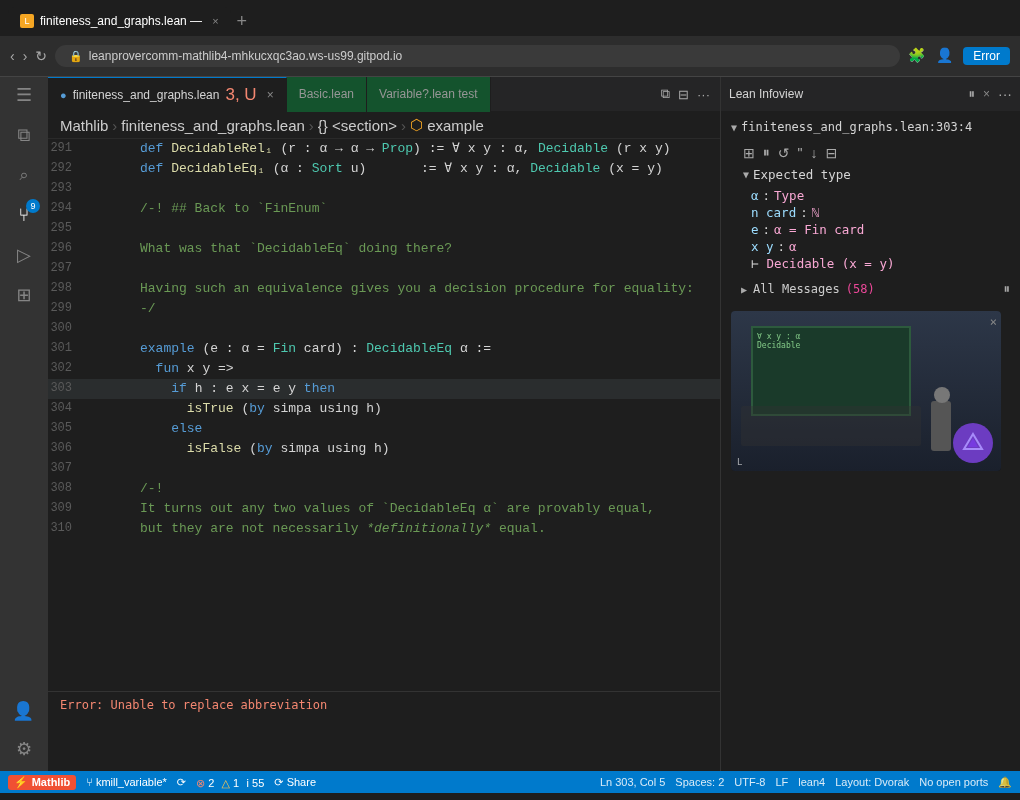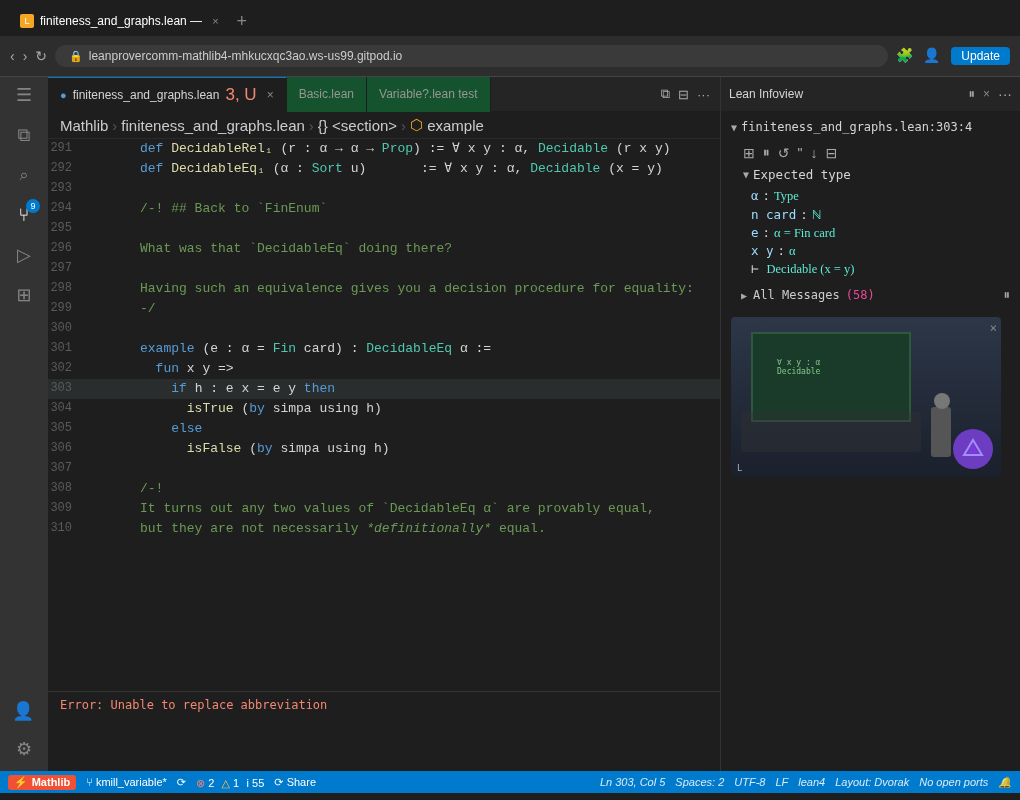--- a/index.html
+++ b/index.html
@@ -354,21 +354,21 @@
     .lean-type-items { padding-left: 8px; margin-bottom: 10px; }
     .lean-type-line {
       display: flex;
       align-items: baseline;
       gap: 4px;
       margin: 2px 0;
       font-size: 12.5px;
     }
     .lv { color: #9cdcfe; }
     .lk { color: #d4d4d4; }
-    .lt { color: #5eead4; font-family: Liberation Serif, serif; }
+    .lt { color: #f9a8d4; }
     .all-messages {
       display: flex;
       align-items: center;
       gap: 6px;
       color: #ccc;
       font-size: 12px;
       margin-top: 4px;
       cursor: pointer;
     }
     .msg-count { color: #ec4899; }
@@ -462,21 +462,21 @@
       height: 22px;
       background: #007acc;
       display: flex;
       align-items: center;
       padding: 0 8px;
       font-size: 11px;
       color: #fff;
       gap: 12px;
     }
     .status-left { display: flex; align-items: center; gap: 10px; }
-    .status-right { margin-left: auto; display: flex; gap: 10px; align-items: center; color: rgba(255,255,255,0.85); font-style: italic; }
+    .status-right { margin-left: auto; display: flex; gap: 10px; align-items: center; color: rgba(255,255,255,0.85); }
     .gitpod-btn {
       background: #f05033;
       color: #fff;
       border-radius: 3px;
       padding: 1px 6px;
       font-size: 11px;
       font-weight: bold;
       display: flex; align-items: center; gap: 4px;
     }
     .status-warn { color: #f8c555; }
@@ -503,21 +503,21 @@
     <button class="nav-btn">‹</button>
     <button class="nav-btn">›</button>
     <button class="nav-btn">↻</button>
     <div class="url-box">
       <span class="url-lock">🔒</span>
       <span>leanprovercomm-mathlib4-mhkucxqc3ao.ws-us99.gitpod.io</span>
     </div>
     <div class="toolbar-icons">
       <span>🧩</span>
       <span>👤</span>
-      <button style="background:#007acc;color:#fff;border:none;border-radius:4px;padding:2px 10px;cursor:pointer;font-size:12px">Update</button>
+      <button style="background:#007acc;color:#fff;border:none;border-radius:4px;padding:2px 10px;cursor:pointer;font-size:12px">Error</button>
     </div>
   </div>
 </div>
 
 <div class="main-layout">
 
   <div class="activity-bar">
     <div class="activity-icon" title="Menu">
       <span>☰</span>
     </div>
@@ -785,21 +785,21 @@
         <span class="triangle">▶</span>
         <span>All Messages</span>
         <span class="msg-count">(58)</span>
         <span style="margin-left:auto;color:#aaa;font-size:13px">⏸</span>
       </div>
 
       <div class="video-thumb" style="margin-top:14px">
         <div class="video-content">
           <div class="classroom-bg"></div>
           <div class="blackboard">
-            <div style="padding:24px;color:#aaffaa;font-size:8px;font-family:monospace;opacity:0.7">
+            <div style="padding:4px;color:#aaffaa;font-size:8px;font-family:monospace;opacity:0.7">
               <div>∀ x y : α</div>
               <div>Decidable</div>
             </div>
           </div>
           <div class="person-silhouette"></div>
           <div class="person-head"></div>
           <div style="position:absolute;bottom:25px;left:10px;right:80px;height:40px;background:rgba(50,50,50,0.4);border-radius:2px"></div>
           <div class="video-logo">
             <svg width="24" height="24" viewBox="0 0 24 24">
               <polygon points="12,3 21,18 3,18" fill="none" stroke="#a78bfa" stroke-width="2"></polygon>

